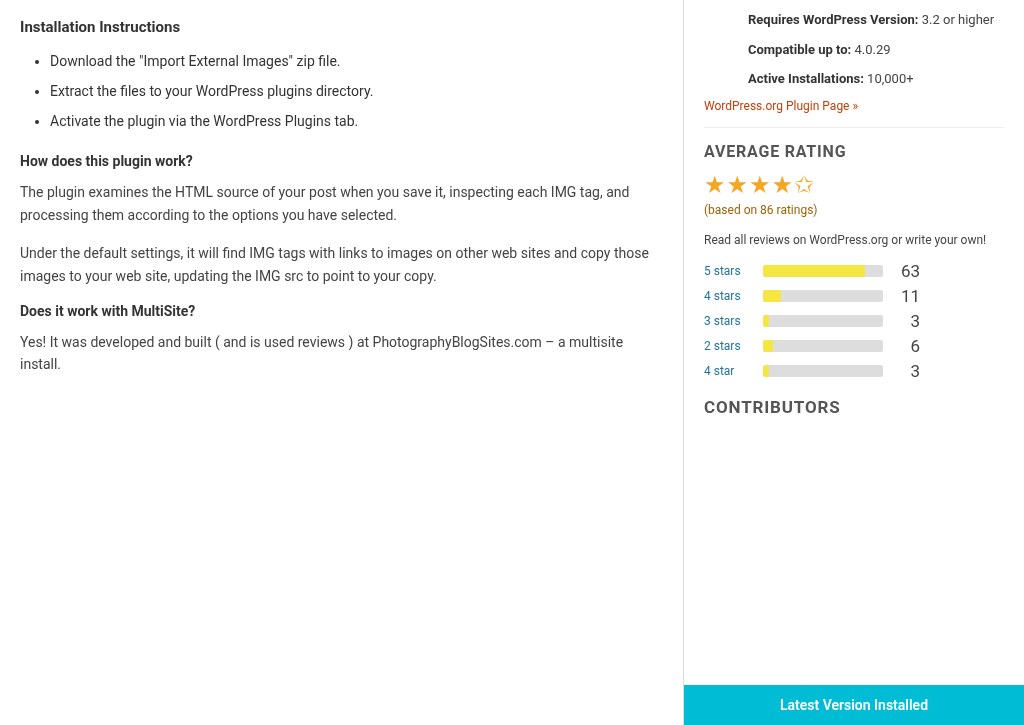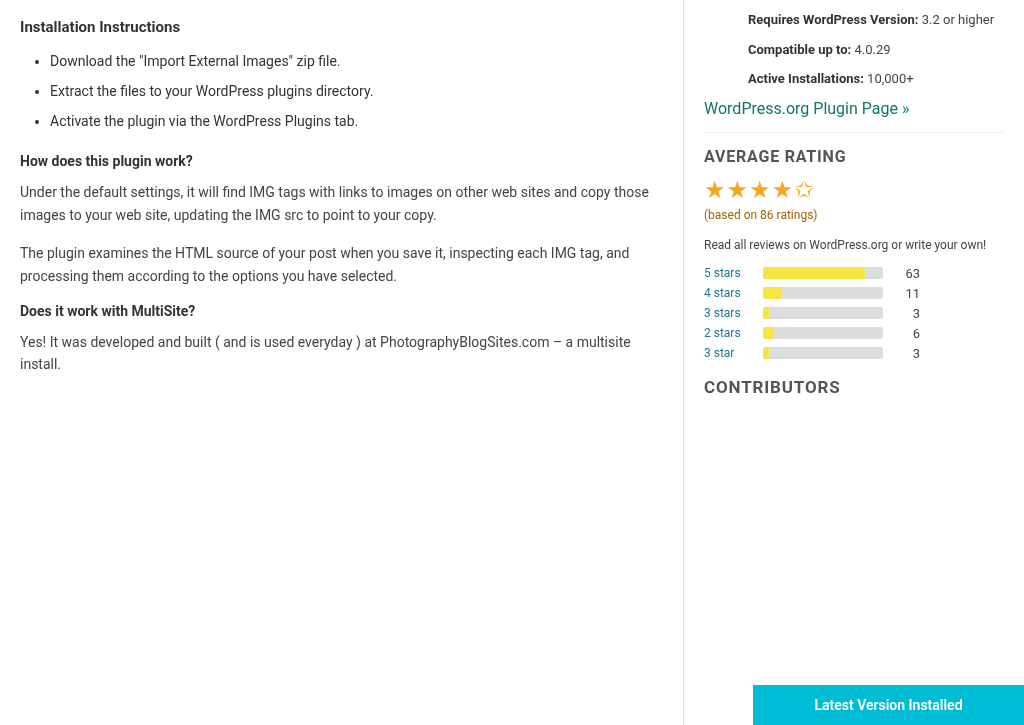--- a/index.html
+++ b/index.html
@@ -60,23 +60,23 @@
       font-size: 13px;
       line-height: 1.5;
       color: #444;
       padding-left: 44px;
     }
     .meta-label {
       font-weight: 700;
       color: #333;
     }
     .sidebar-link {
-      color: #0f766e;
+      color: #c2410c;
       text-decoration: none;
-      font-size: 16px;
+      font-size: 12px;
       display: block;
       margin-bottom: 8px;
       cursor: pointer;
     }
     .section-label {
       font-size: 16px;
       font-weight: 700;
       color: #555;
       letter-spacing: 0.05em;
       text-transform: uppercase;
@@ -125,40 +125,40 @@
       border-radius: 2px;
       overflow: hidden;
       max-width: 120px;
     }
     .rating-bar-fill {
       height: 100%;
       background: #f5e642;
       border-radius: 2px;
     }
     .rating-bar-count {
-      font-size: 13px;
+      font-size: 17px;
       color: #444;
       width: 20px;
       text-align: right;
       flex-shrink: 0;
     }
     .contributors-label {
       font-size: 17px;
       font-weight: 700;
       color: #555;
       letter-spacing: 0.05em;
       text-transform: uppercase;
       margin-top: 16px;
     }
     
     .bottom-bar {
       position: fixed;
       bottom: 0;
       right: 0;
-      width: 271px;
+      width: 340px;
       background: #00bcd4;
       color: #fff;
       text-align: center;
       padding: 12px;
       font-size: 14px;
       font-weight: 600;
       cursor: pointer;
     }
     .divider {
       border: none;
@@ -175,27 +175,27 @@
     <h2 class="installation-title">Installation Instructions</h2>
 
     <ul class="bullet-list">
       <li>Download the "Import External Images" zip file.</li>
       <li>Extract the files to your WordPress plugins directory.</li>
       <li>Activate the plugin via the WordPress Plugins tab.</li>
     </ul>
 
     <h3 class="section-heading">How does this plugin work?</h3>
 
+    <p class="paragraph">The plugin examines the HTML source of your post when you save it, inspecting each IMG tag, and processing them according to the options you have selected.</p>
+
     <p class="paragraph">Under the default settings, it will find IMG tags with links to images on other web sites and copy those images to your web site, updating the IMG src to point to your copy.</p>
 
-    <p class="paragraph">The plugin examines the HTML source of your post when you save it, inspecting each IMG tag, and processing them according to the options you have selected.</p>
-
     <h3 class="section-heading">Does it work with MultiSite?</h3>
 
-    <p class="paragraph">Yes! It was developed and built ( and is used everyday ) at PhotographyBlogSites.com – a multisite install.</p>
+    <p class="paragraph">Yes! It was developed and built ( and is used reviews ) at PhotographyBlogSites.com – a multisite install.</p>
   </div>
 
   <div class="sidebar">
     <div class="meta-row">
       <span class="meta-label">Requires WordPress Version:</span>
       <span>3.2 or higher</span>
     </div>
 
     <div class="meta-row">
       <span class="meta-label">Compatible up to:</span>
@@ -251,21 +251,21 @@
           <div class="rating-bar-count">3</div>
         </div>
         <div class="rating-bar-row">
           <a class="rating-bar-label" href="#">2 stars</a>
           <div class="rating-bar-track">
             <div class="rating-bar-fill" style="width: 8%;"></div>
           </div>
           <div class="rating-bar-count">6</div>
         </div>
         <div class="rating-bar-row">
-          <a class="rating-bar-label" href="#">3 star</a>
+          <a class="rating-bar-label" href="#">4 star</a>
           <div class="rating-bar-track">
             <div class="rating-bar-fill" style="width: 5%;"></div>
           </div>
           <div class="rating-bar-count">3</div>
         </div>
       </div>
 
     <div class="contributors-label">CONTRIBUTORS</div>
   </div>
 </div>

